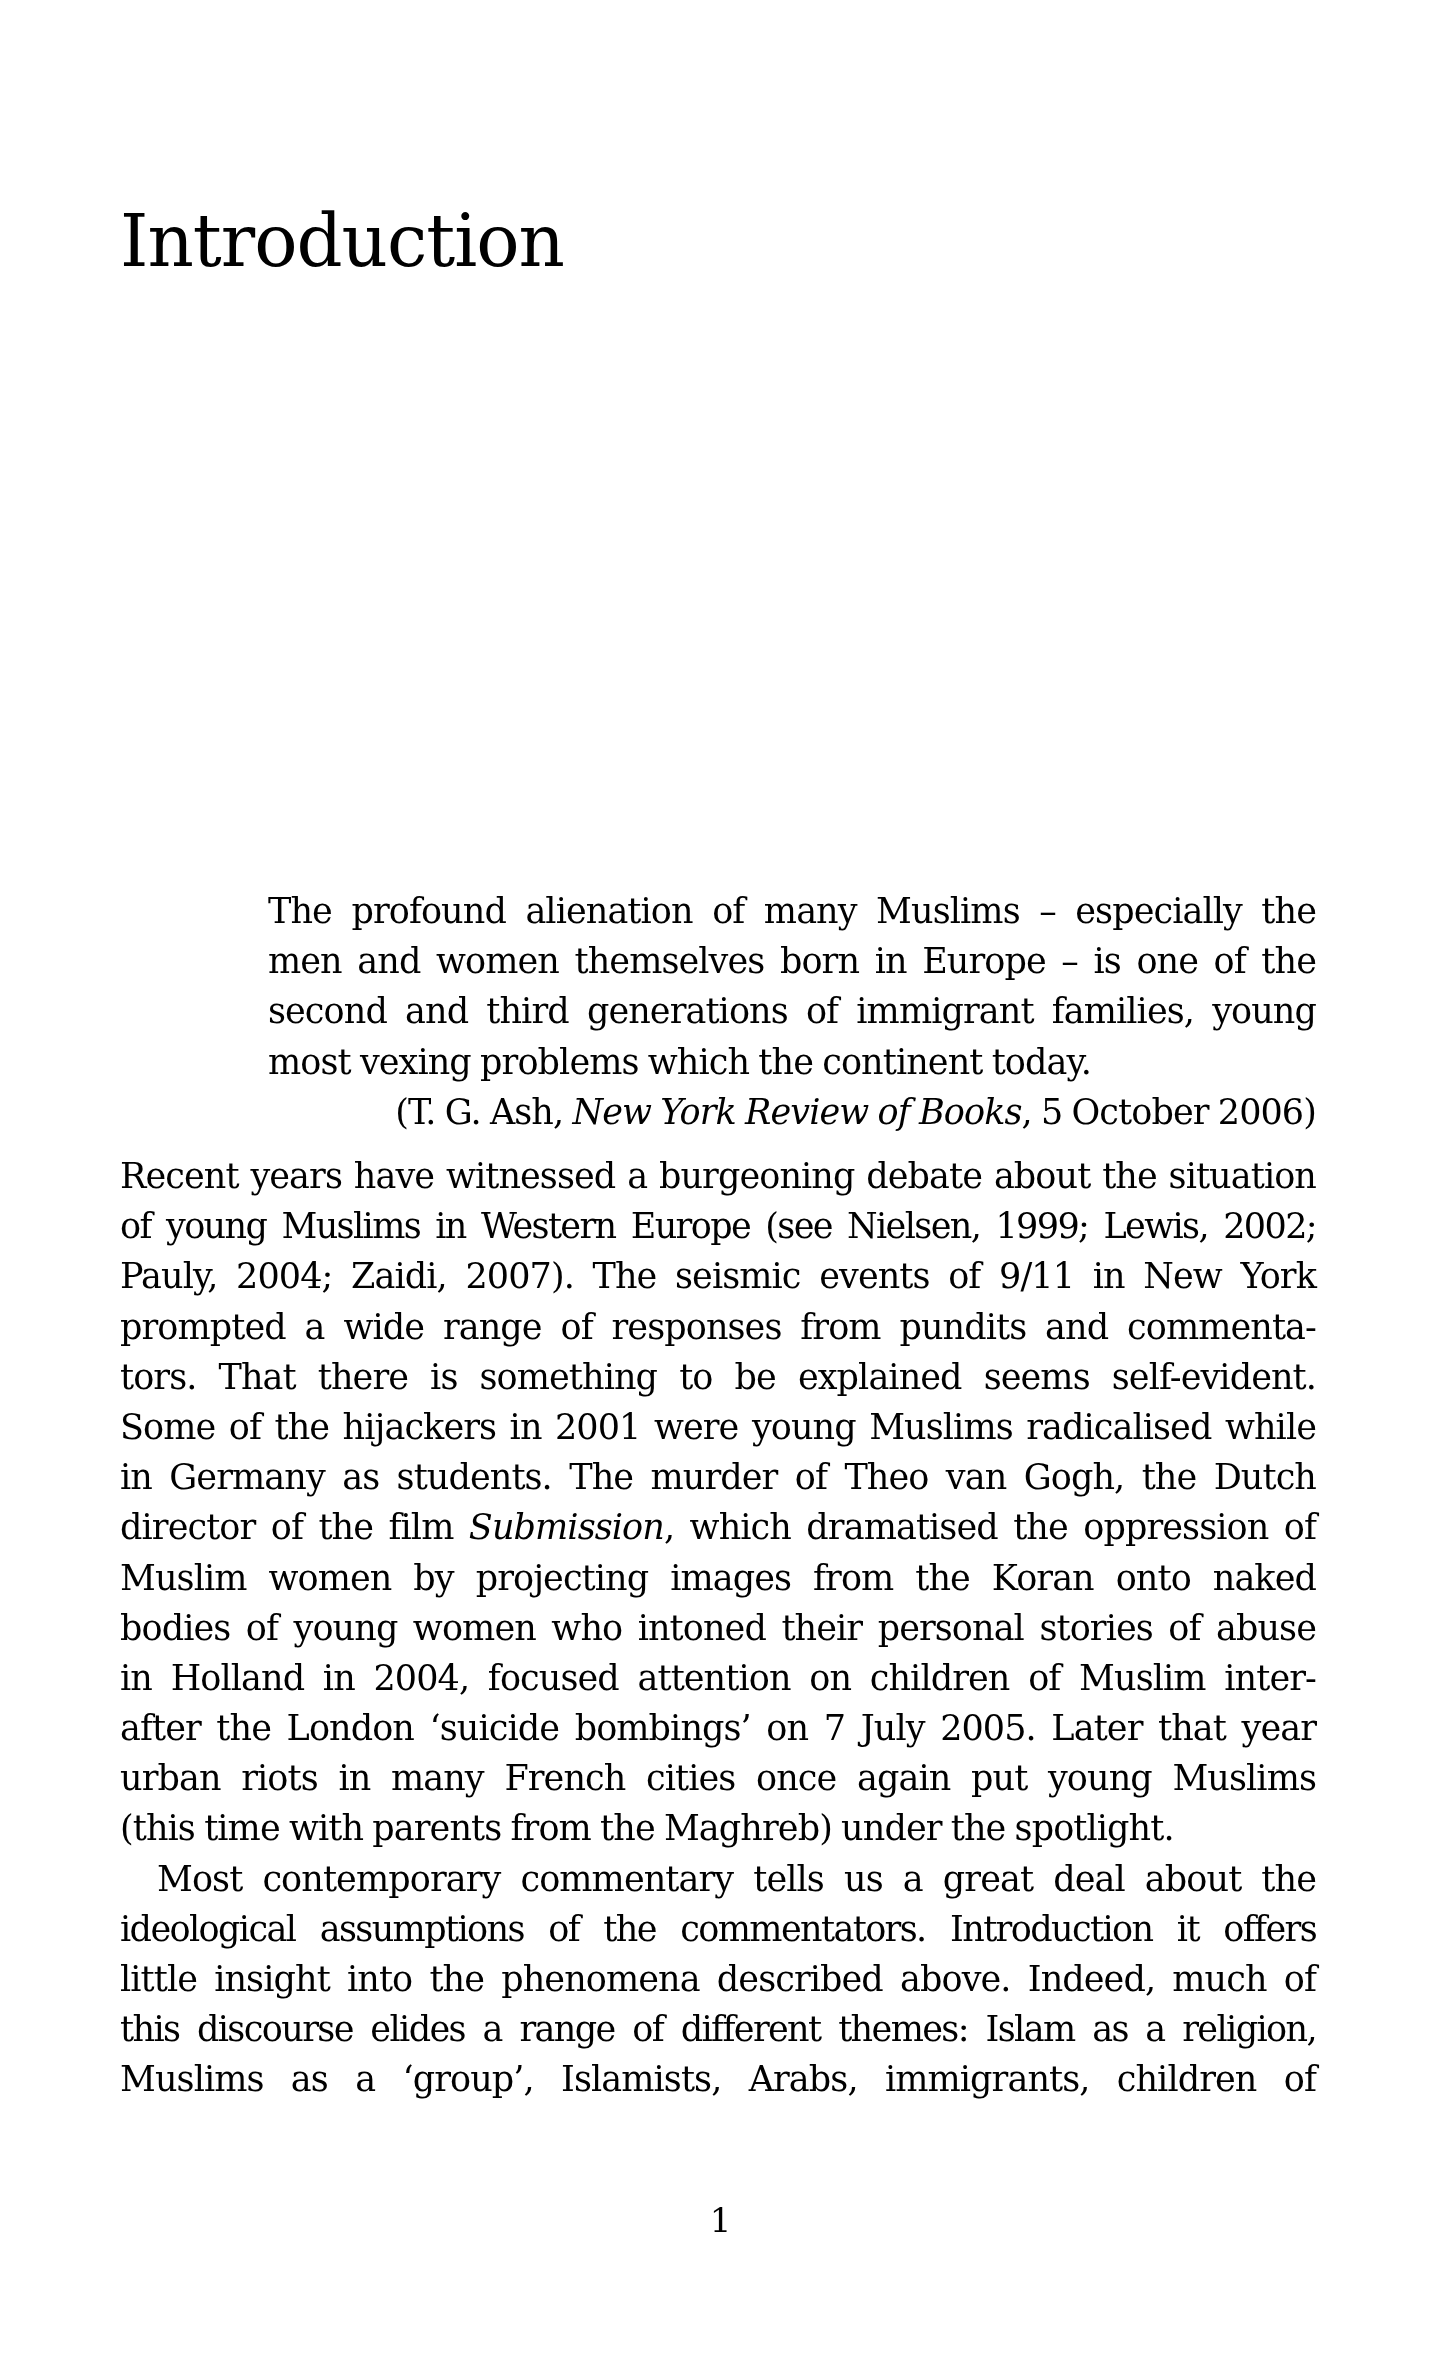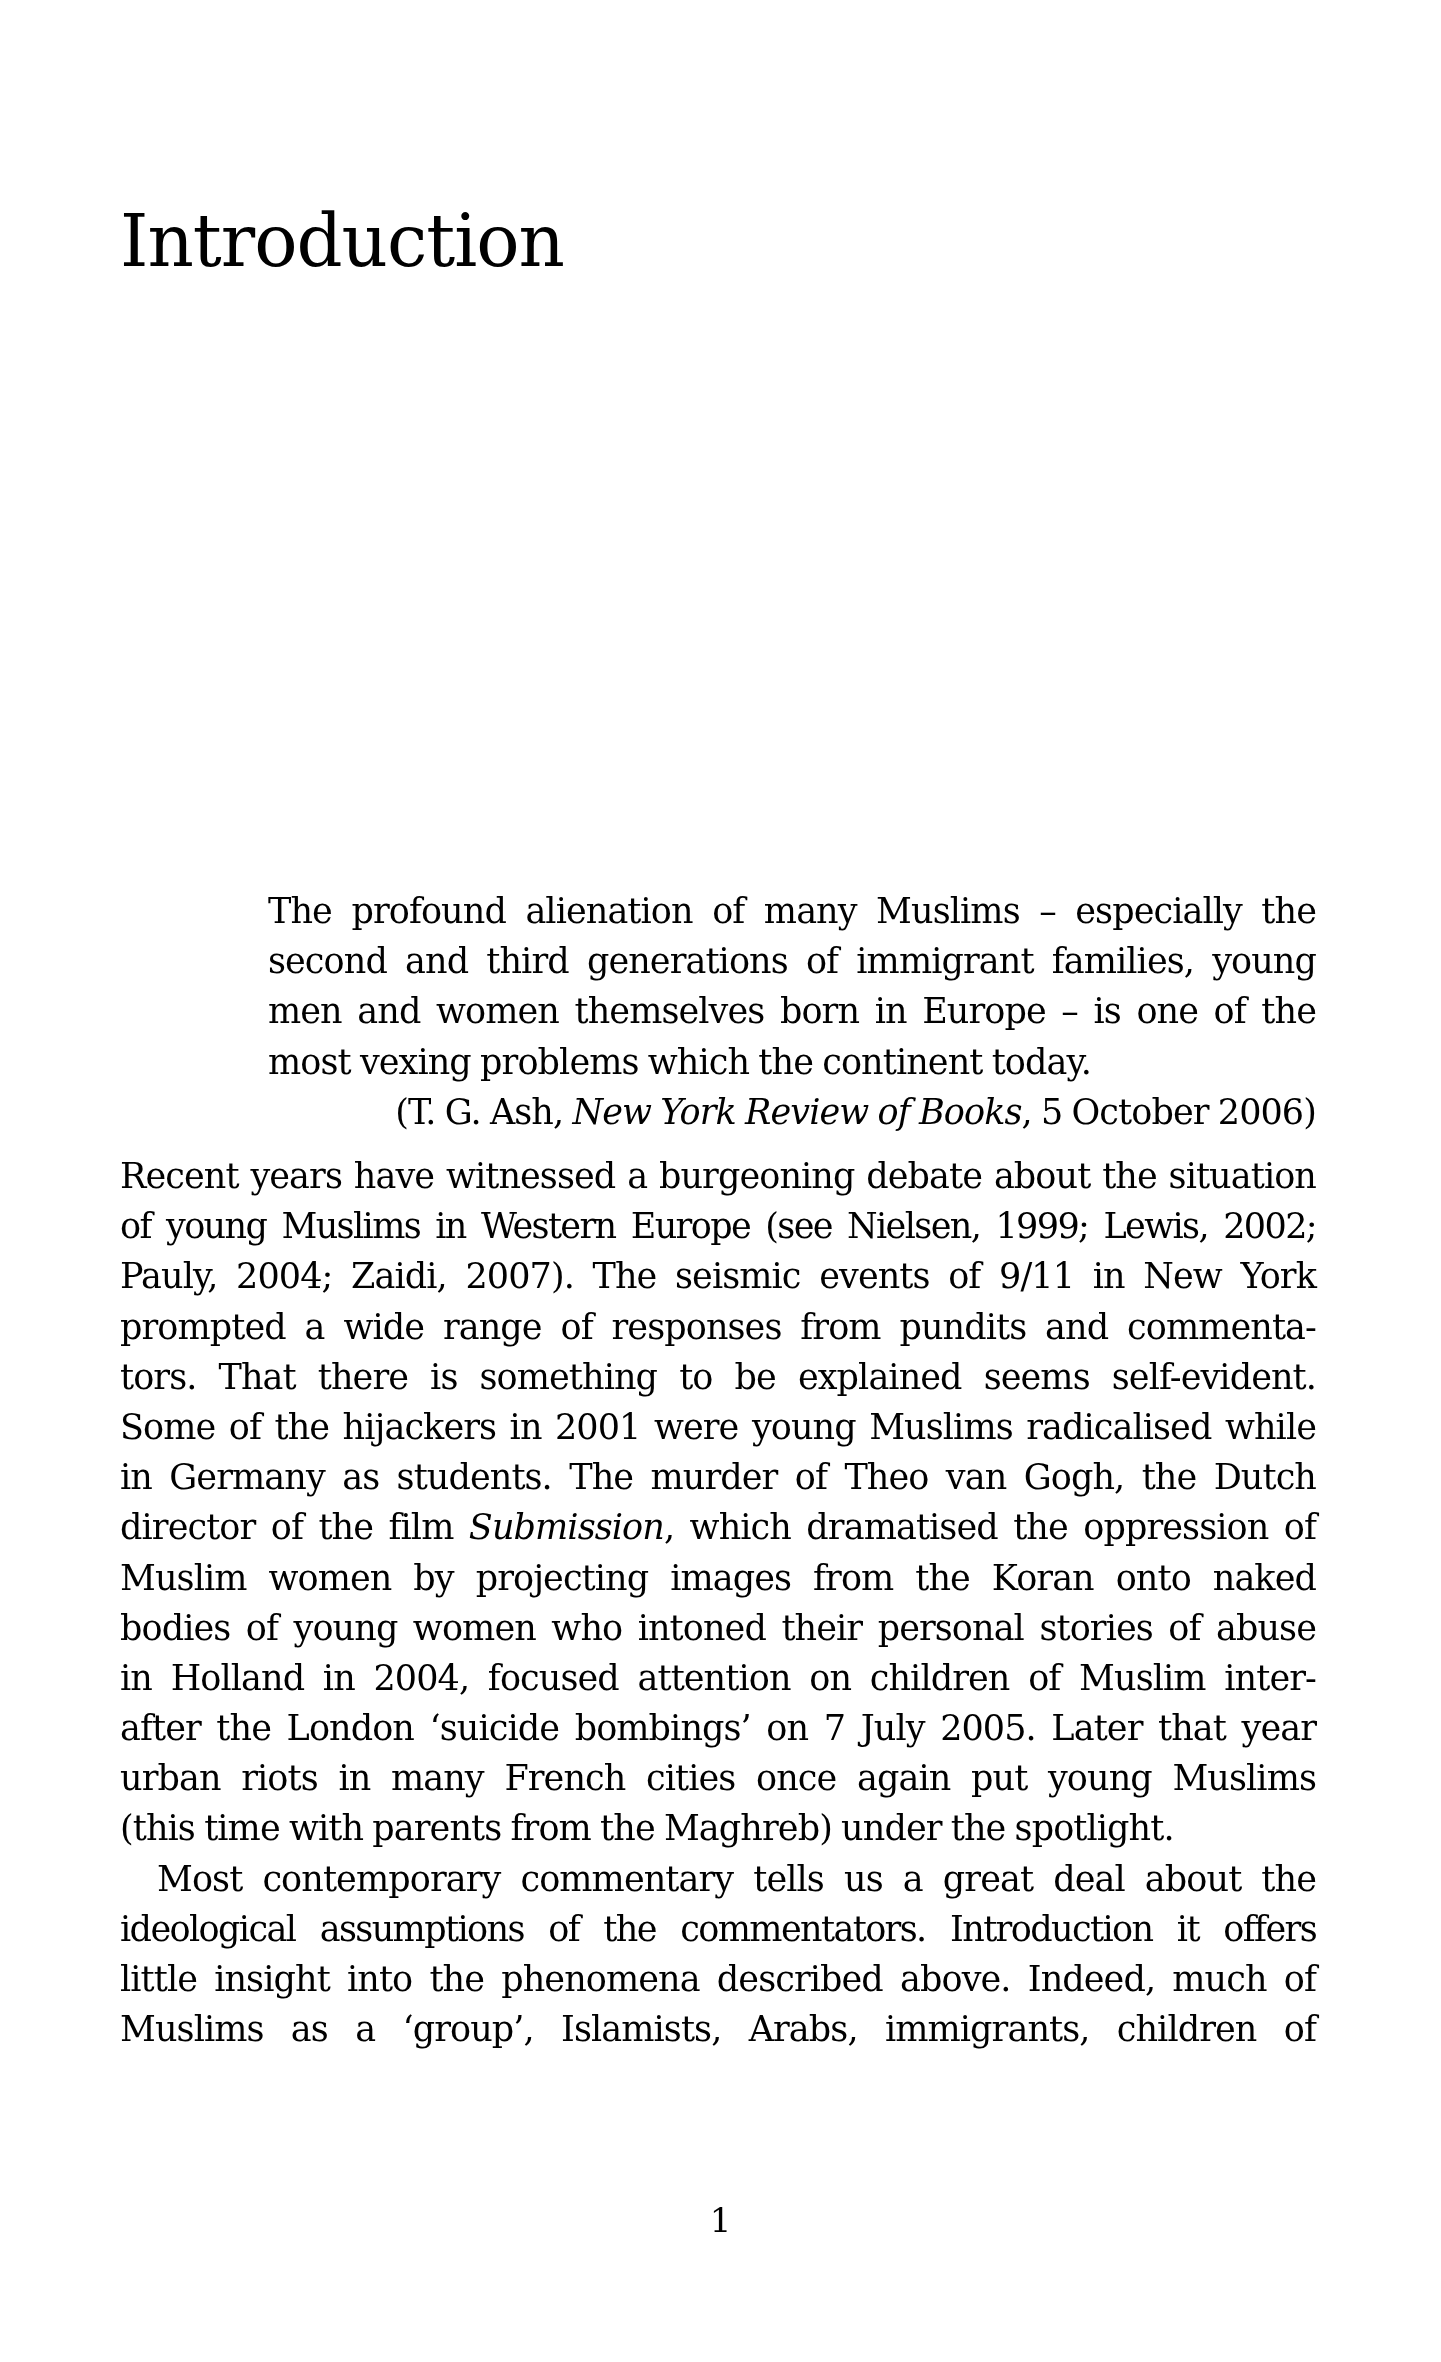--- a/index.html
+++ b/index.html
@@ -18,22 +18,22 @@
 </style>
 </head>
 <body>
 
 <div class="page">
 
   <h1 class="chapter-title">Introduction</h1>
 
   <div class="epigraph">
     <span class="line">The profound alienation of many Muslims – especially the</span>
+    <span class="line">men and women themselves born in Europe – is one of the</span>
     <span class="line">second and third generations of immigrant families, young</span>
-    <span class="line">men and women themselves born in Europe – is one of the</span>
     <span class="line last">most vexing problems which the continent today.</span>
     <span class="line attrib"><span>(T. G. Ash, </span><em>New York Review of Books</em><span>, 5 October 2006)</span></span>
   </div>
 
   <div class="body-text">
     <div>
       <span class="line">Recent years have witnessed a burgeoning debate about the situation</span>
       <span class="line tight">of young Muslims in Western Europe (see Nielsen, 1999; Lewis, 2002;</span>
       <span class="line">Pauly, 2004; Zaidi, 2007). The seismic events of 9/11 in New York</span>
       <span class="line">prompted a wide range of responses from pundits and commenta-</span>
@@ -45,18 +45,19 @@
       <span class="line">bodies of young women who intoned their personal stories of abuse</span>
       <span class="line">in Holland in 2004, focused attention on children of Muslim inter-</span>
       <span class="line">after the London ‘suicide bombings’ on 7 July 2005. Later that year</span>
       <span class="line">urban riots in many French cities once again put young Muslims</span>
       <span class="line last">(this time with parents from the Maghreb) under the spotlight.</span>
     </div>
     <div>
       <span class="line indent">Most contemporary commentary tells us a great deal about the</span>
       <span class="line tight">ideological assumptions of the commentators. Introduction it offers</span>
       <span class="line">little insight into the phenomena described above. Indeed, much of</span>
+      <span class="line tight">this discourse elides a range of different themes: Islam as a religion,</span>
       <span class="line">Muslims as a ‘group’, Islamists, Arabs, immigrants, children of</span>
     </div>
   </div>
 
   <div class="page-number">1</div>
 </div>
 
 </body></html>

